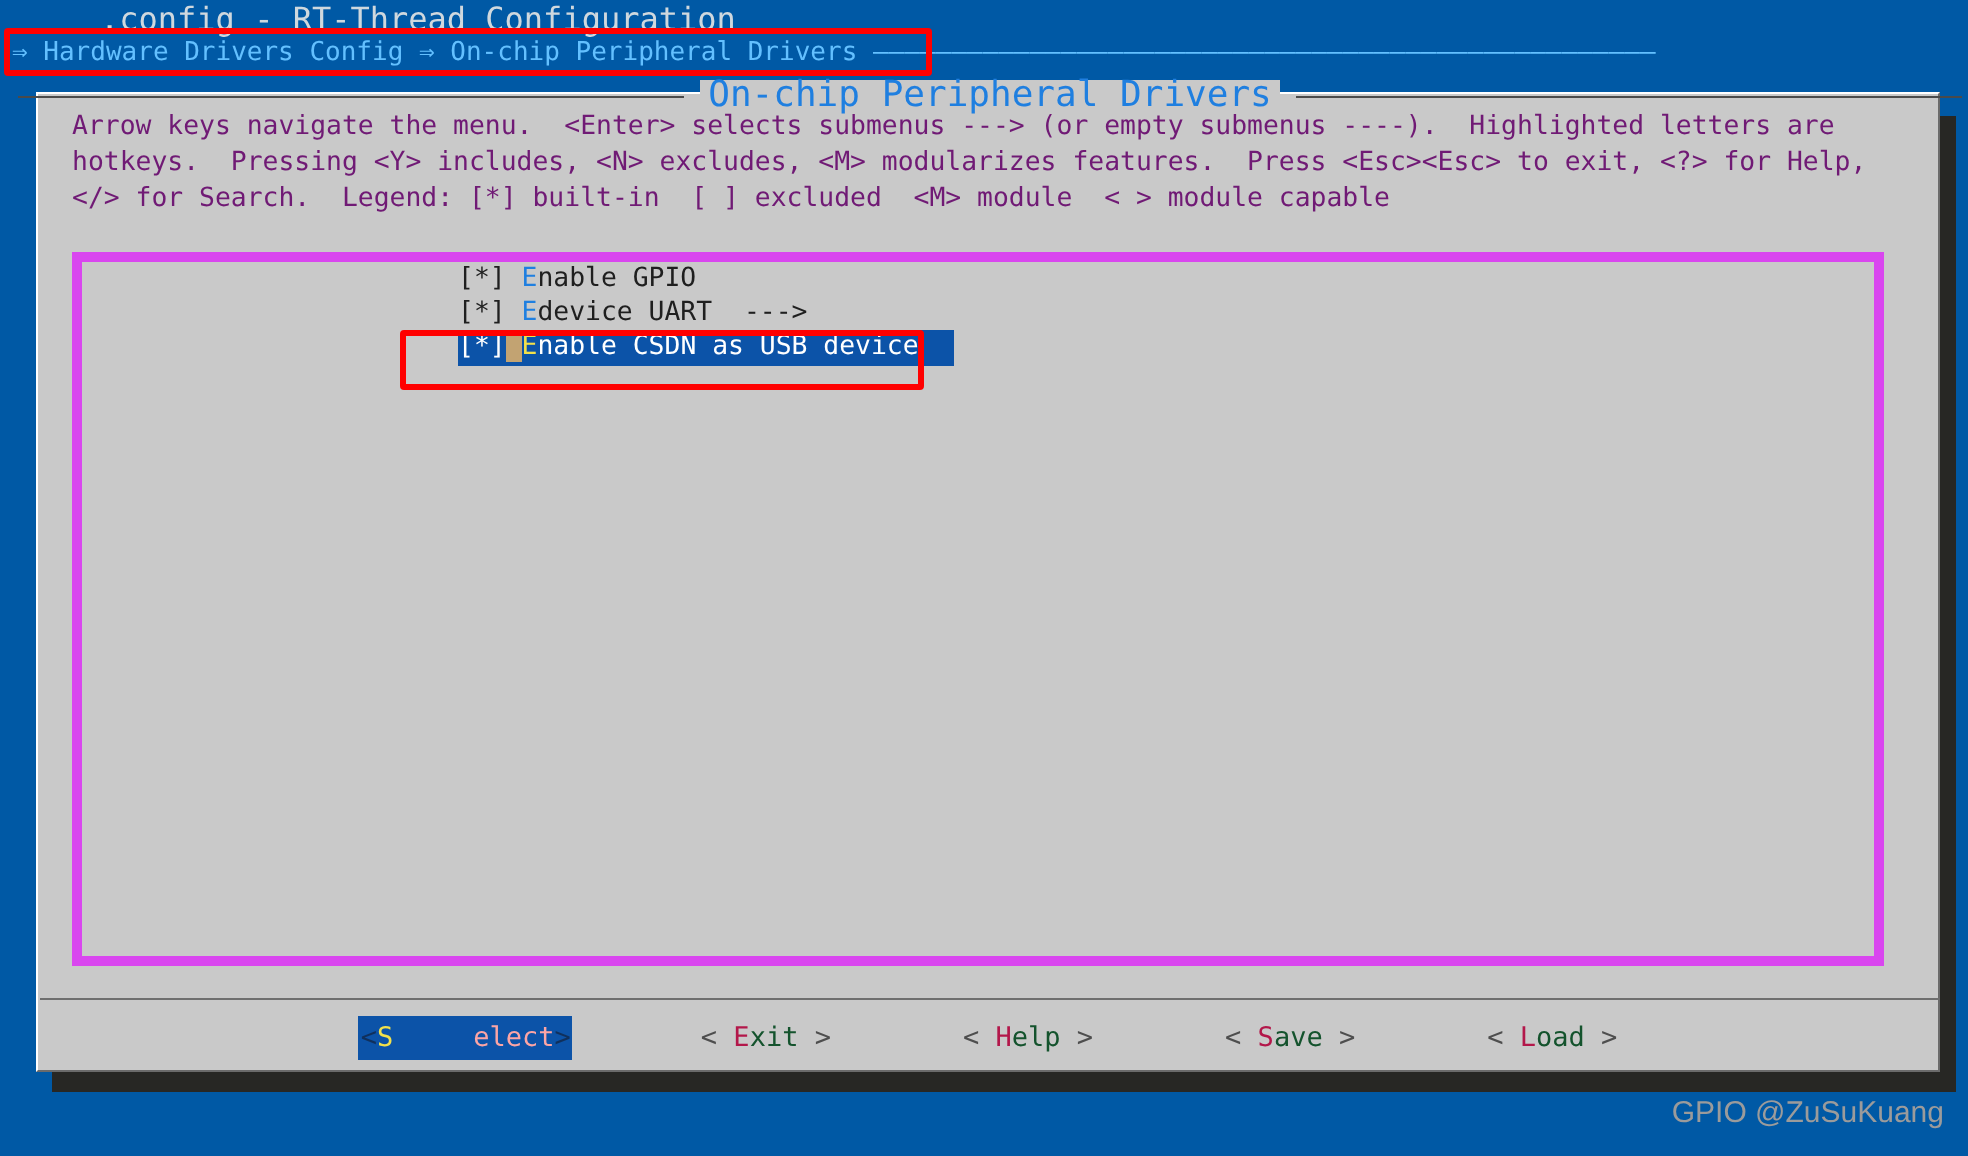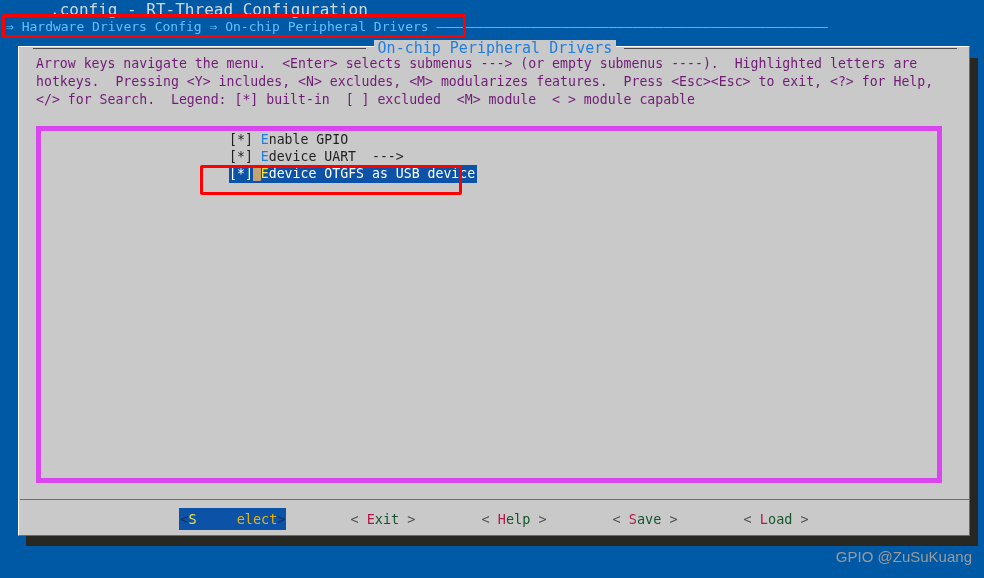--- a/index.html
+++ b/index.html
@@ -99,21 +99,21 @@
   }
   #dialog-titlerow .rule {
     height: 1px;
     background: #4a4a4a;
     flex: 0 0 auto;
   }
   #dialog-titlerow .rule.left  { width: 333px; }
   #dialog-titlerow .rule.right { width: 333px; }
   #dialog-title {
     color: #1f7fe0;
-    font-size: 15px;
+    font-size: 18px;
     line-height: 16px;
     white-space: pre;
     background: #c9c9c9;
     padding: 0 4px;
   }
 
   
   #helptext {
     position: absolute;
     left: 17px;
@@ -208,21 +208,21 @@
   .btn .brk { color: #4e4e4e; }
   .btn .key { color: #b3174a; }
   .btn .txt { color: #14532d; }
 
   .btn.active {
     background: #0c53a8;
     padding: 1px 1px;
   }
   .btn.active .brk { color: #10305c; }
   .btn.active .key { color: #f2e14b; }
-  .btn.active .txt { color: #eab308; margin-left: 40px; }
+  .btn.active .txt { color: #fca5a5; margin-left: 40px; }
 
   
   #watermark {
     position: absolute;
     right: 12px;
     bottom: 12px;
     color: #9b9b9b;
     font-family: "Liberation Sans", sans-serif;
     font-size: 15px;
     line-height: 18px;
@@ -244,21 +244,21 @@
     <div id="dialog-title">On-chip Peripheral Drivers</div>
     <div class="rule right"></div>
   </div>
 
   <div id="helptext">Arrow keys navigate the menu.  &lt;Enter&gt; selects submenus ---&gt; (or empty submenus ----).  Highlighted letters are hotkeys.  Pressing &lt;Y&gt; includes, &lt;N&gt; excludes, &lt;M&gt; modularizes features.  Press &lt;Esc&gt;&lt;Esc&gt; to exit, &lt;?&gt; for Help, &lt;/&gt; for Search.  Legend: [*] built-in  [ ] excluded  &lt;M&gt; module  &lt; &gt; module capable</div>
 
   <div id="menu-frame">
     <div id="menu-list">
         <div class="menu-row"><span class="tag">[*] </span><span class="hot">E</span><span class="rest">nable GPIO</span></div>
         <div class="menu-row"><span class="tag">[*] </span><span class="hot">E</span><span class="rest">device UART</span><span class="arrow">  ---&gt;</span></div>
-        <div class="menu-row selected"><span class="tag">[*]</span><span class="cursor"> </span><span class="hot">E</span><span class="rest">device OTGFS as USB device</span></div>
+        <div class="menu-row selected"><span class="tag">[*]</span><span class="cursor"> </span><span class="hot">E</span><span class="rest">nable CSDN as USB device</span></div>
       </div>
   </div>
 
   <div id="btn-separator"></div>
 
   <div id="buttonrow"><div class="btn active"><span class="brk">&lt;</span><span class="key">S</span><span class="txt">elect</span><span class="brk">&gt;</span></div><div class="btn"><span class="brk">&lt; </span><span class="key">E</span><span class="txt">xit</span><span class="brk"> &gt;</span></div><div class="btn"><span class="brk">&lt; </span><span class="key">H</span><span class="txt">elp</span><span class="brk"> &gt;</span></div><div class="btn"><span class="brk">&lt; </span><span class="key">S</span><span class="txt">ave</span><span class="brk"> &gt;</span></div><div class="btn"><span class="brk">&lt; </span><span class="key">L</span><span class="txt">oad</span><span class="brk"> &gt;</span></div></div>
 </div>
 
 <div class="redbox" id="redbox-breadcrumb"></div>
 <div class="redbox" id="redbox-menuitem"></div>

